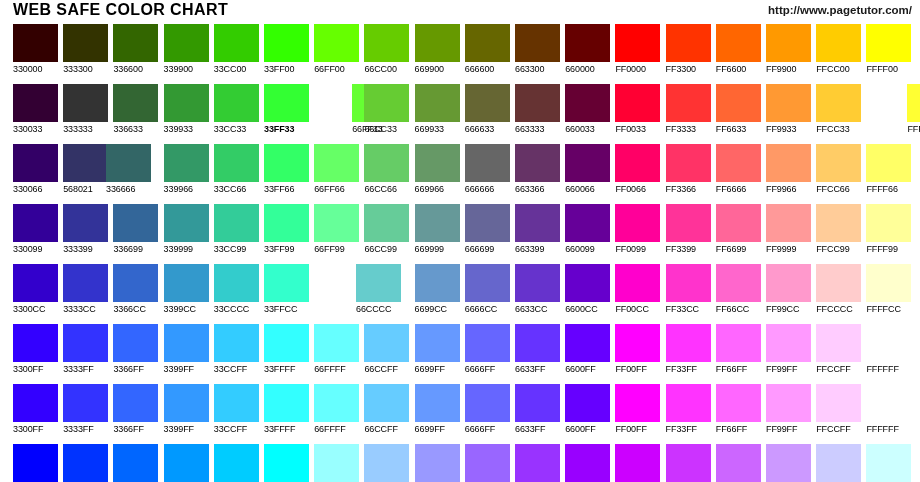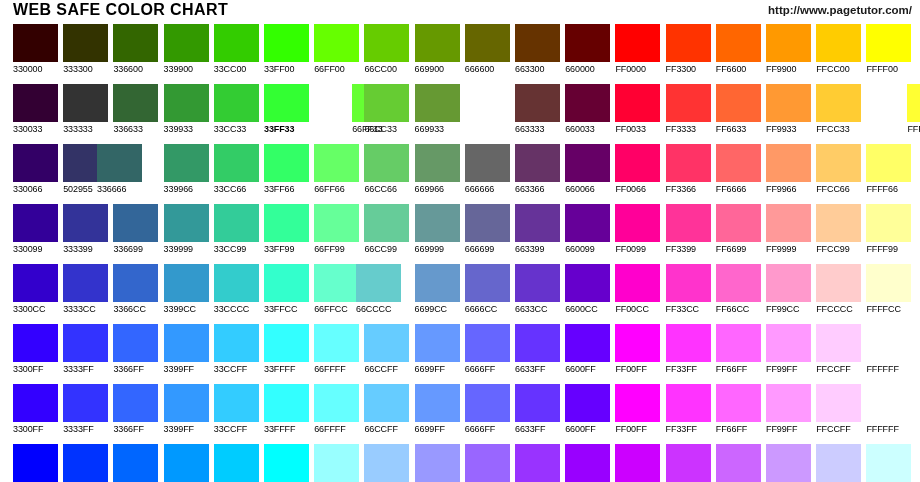--- a/index.html
+++ b/index.html
@@ -193,20 +193,24 @@
           <span class="swatch-label">66FF33</span>
         </div>
         <div class="swatch-cell" style="left: 364.4px;">
           <span class="swatch" title="66CC33" style="background: rgb(102, 204, 51);"></span>
           <span class="swatch-label">66CC33</span>
         </div>
         <div class="swatch-cell" style="left: 414.6px;">
           <span class="swatch" title="669933" style="background: rgb(102, 153, 51);"></span>
           <span class="swatch-label">669933</span>
         </div>
+        <div class="swatch-cell" style="left: 464.8px;">
+          <span class="swatch" title="666633" style="background: rgb(102, 102, 51);"></span>
+          <span class="swatch-label">666633</span>
+        </div>
         <div class="swatch-cell" style="left: 515px;">
           <span class="swatch" title="663333" style="background: rgb(102, 51, 51);"></span>
           <span class="swatch-label">663333</span>
         </div>
         <div class="swatch-cell" style="left: 565.2px;">
           <span class="swatch" title="660033" style="background: rgb(102, 0, 51);"></span>
           <span class="swatch-label">660033</span>
         </div>
         <div class="swatch-cell" style="left: 615.4px;">
           <span class="swatch" title="FF0033" style="background: rgb(255, 0, 51);"></span>
@@ -233,23 +237,23 @@
           <span class="swatch-label">FFFF33</span>
         </div>
       </div>
       <div class="color-row">
         <div class="swatch-cell" style="left: 13px;">
           <span class="swatch" title="330066" style="background: rgb(51, 0, 102);"></span>
           <span class="swatch-label">330066</span>
         </div>
         <div class="swatch-cell" style="left: 63.2px;">
           <span class="swatch" title="333366" style="background: rgb(51, 51, 102);"></span>
-          <span class="swatch-label">502955</span>
-        </div>
-        <div class="swatch-cell" style="left: 97px;">
+          <span class="swatch-label">568021</span>
+        </div>
+        <div class="swatch-cell" style="left: 106px;">
           <span class="swatch" title="336666" style="background: rgb(51, 102, 102);"></span>
           <span class="swatch-label">336666</span>
         </div>
         <div class="swatch-cell" style="left: 163.6px;">
           <span class="swatch" title="339966" style="background: rgb(51, 153, 102);"></span>
           <span class="swatch-label">339966</span>
         </div>
         <div class="swatch-cell" style="left: 213.8px;">
           <span class="swatch" title="33CC66" style="background: rgb(51, 204, 102);"></span>
           <span class="swatch-label">33CC66</span>
@@ -398,24 +402,20 @@
           <span class="swatch" title="3399CC" style="background: rgb(51, 153, 204);"></span>
           <span class="swatch-label">3399CC</span>
         </div>
         <div class="swatch-cell" style="left: 213.8px;">
           <span class="swatch" title="33CCCC" style="background: rgb(51, 204, 204);"></span>
           <span class="swatch-label">33CCCC</span>
         </div>
         <div class="swatch-cell" style="left: 264px;">
           <span class="swatch" title="33FFCC" style="background: rgb(51, 255, 204);"></span>
           <span class="swatch-label">33FFCC</span>
-        </div>
-        <div class="swatch-cell" style="left: 314.2px;">
-          <span class="swatch" title="66FFCC" style="background: rgb(102, 255, 204);"></span>
-          <span class="swatch-label">66FFCC</span>
         </div>
         <div class="swatch-cell" style="left: 356px;">
           <span class="swatch" title="66CCCC" style="background: rgb(102, 204, 204);"></span>
           <span class="swatch-label">66CCCC</span>
         </div>
         <div class="swatch-cell" style="left: 414.6px;">
           <span class="swatch" title="6699CC" style="background: rgb(102, 153, 204);"></span>
           <span class="swatch-label">6699CC</span>
         </div>
         <div class="swatch-cell" style="left: 464.8px;">

